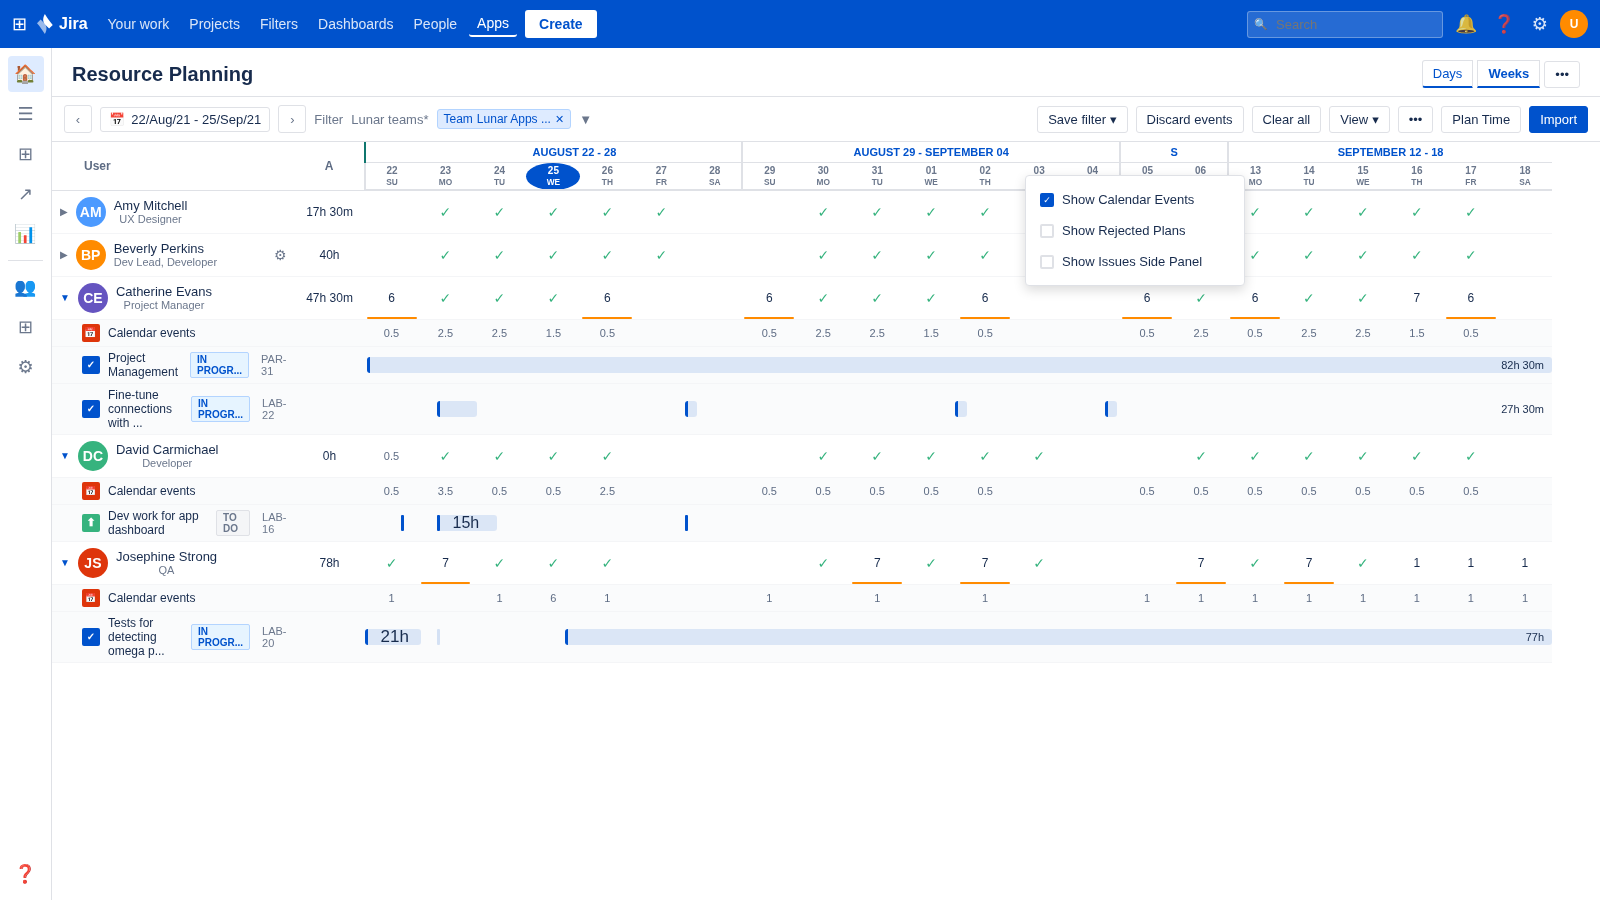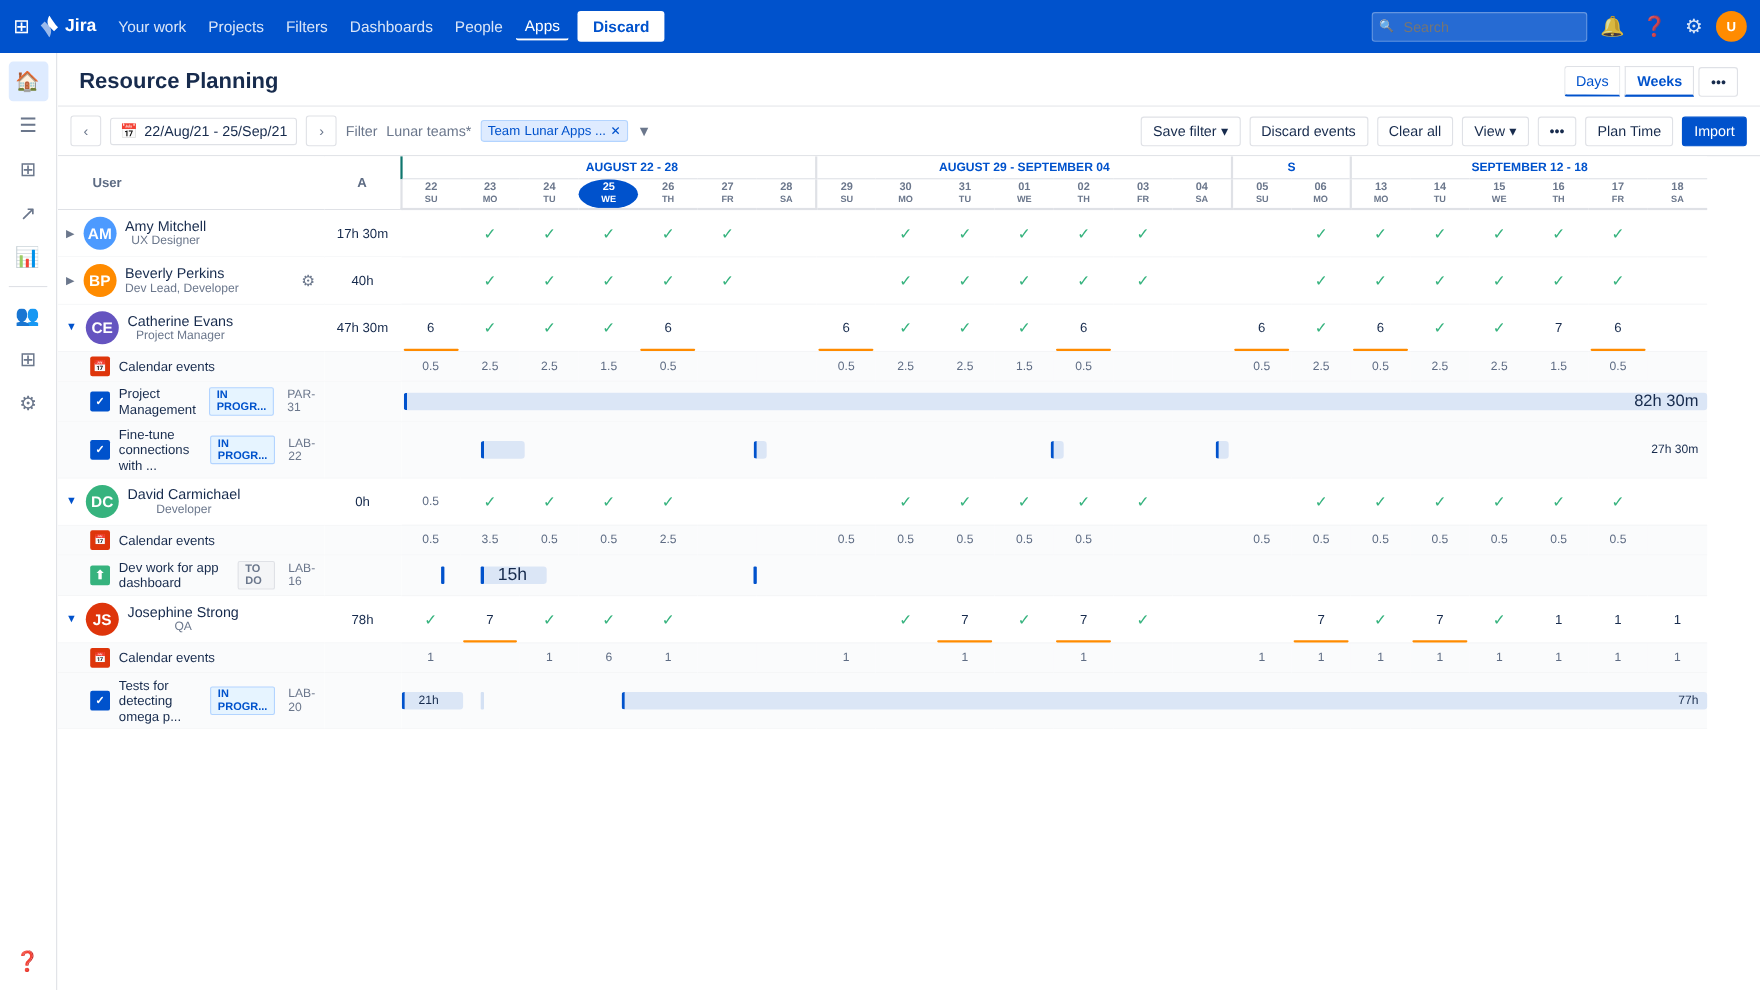--- a/index.html
+++ b/index.html
@@ -337,21 +337,21 @@
         <path d="M15.8 32C20.2 23.8 18.6 18.4 14.8 14.6L9 8.8l-5.8 5.8C7.6 19.4 11.4 24.8 15.8 32z" fill="rgba(255,255,255,0.6)"></path>
       </svg>
     <span>Jira</span>
   </div>
   <span class="topnav-item">Your work</span>
   <span class="topnav-item">Projects</span>
   <span class="topnav-item">Filters</span>
   <span class="topnav-item">Dashboards</span>
   <span class="topnav-item">People</span>
   <span class="topnav-item active">Apps</span>
-  <button class="topnav-create">Discard</button>
+  <button class="topnav-create">Create</button>
   <div class="topnav-right">
     <div class="search-wrapper">
       <input class="topnav-search" type="text" placeholder="Search" style="">
     </div>
     <span class="topnav-icon-btn">🔔</span>
     <span class="topnav-icon-btn">❓</span>
     <span class="topnav-icon-btn">⚙</span>
     <div class="topnav-avatar">U</div>
   </div>
 </nav>
@@ -597,21 +597,21 @@
               <div class="task-icon task" style="background:#0052cc;">✓</div>
               <span class="task-name">Project Management</span>
               <span class="task-badge badge-inprog">IN PROGR...</span>
               <span class="task-id">PAR-31</span>
             </div>
           </td>
           <td class="col-alloc"></td>
           <td colspan="22" style="position:relative; padding:0;">
             <div style="position:relative; height:28px;">
               <div style="position:absolute; left:2px; top:6px; bottom:6px; right:0; background:rgba(0,82,204,0.12); border-radius:3px; border-left:3px solid #0052cc;"></div>
-              <span style="position:absolute; right:8px; top:50%; transform:translateY(-50%); font-size:15px; color:#172b4d; font-weight:500;margin-left:47px;">82h 30m</span>
+              <span style="position:absolute; right:8px; top:50%; transform:translateY(-50%); font-size:11px; color:#172b4d; font-weight:500;margin-left:47px;">82h 30m</span>
             </div>
           </td>
         </tr>
 
         <tr class="sub-row">
           <td class="col-user">
             <div class="sub-user-cell">
               <div class="task-icon task" style="background:#0052cc;">✓</div>
               <span class="task-name">Fine-tune connections with ...</span>
               <span class="task-badge badge-inprog">IN PROGR...</span>
@@ -793,26 +793,40 @@
               <div class="task-icon task" style="background:#0052cc;">✓</div>
               <span class="task-name">Tests for detecting omega p...</span>
               <span class="task-badge badge-inprog">IN PROGR...</span>
               <span class="task-id">LAB-20</span>
             </div>
           </td>
           <td class="col-alloc"></td>
           <td colspan="22" style="position:relative; padding:0;">
             <div style="position:relative; height:28px;">
               <div style="position:absolute; left:0; top:6px; width:56px; bottom:6px; background:rgba(0,82,204,0.12); border-radius:3px; border-left:3px solid #0052cc;"></div>
-              <span style="position:absolute; left:16px; top:50%; transform:translateY(-50%); font-size:11px; color:#172b4d; font-weight:500;">21h</span>
+              <span style="position:absolute; left:16px; top:50%; transform:translateY(-50%); font-size:17px; color:#172b4d; font-weight:500;">21h</span>
               <div style="position:absolute; left:72px; top:6px; width:3px; bottom:6px; background:rgba(0,82,204,0.15); border-radius:1px;"></div>
               <div style="position:absolute; left:200px; top:6px; right:0; bottom:6px; background:rgba(0,82,204,0.12); border-radius:3px; border-left:3px solid #0052cc;"></div>
               <span style="position:absolute; right:8px; top:50%; transform:translateY(-50%); font-size:11px; color:#172b4d; font-weight:500;">77h</span>
             </div>
           </td>
         </tr>
 
       </tbody>
     </table>
   </div>
 
+  <div class="dropdown-overlay">
+    <div class="dropdown-item">
+      <div class="dropdown-checkbox checked"></div>
+      <span>Show Calendar Events</span>
+    </div>
+    <div class="dropdown-item">
+      <div class="dropdown-checkbox unchecked"></div>
+      <span>Show Rejected Plans</span>
+    </div>
+    <div class="dropdown-item">
+      <div class="dropdown-checkbox unchecked"></div>
+      <span>Show Issues Side Panel</span>
+    </div>
+  </div>
 
 </main>
 
 </body></html>

